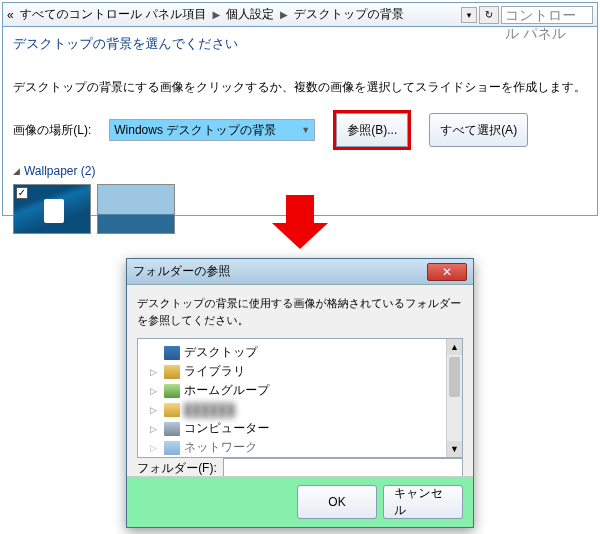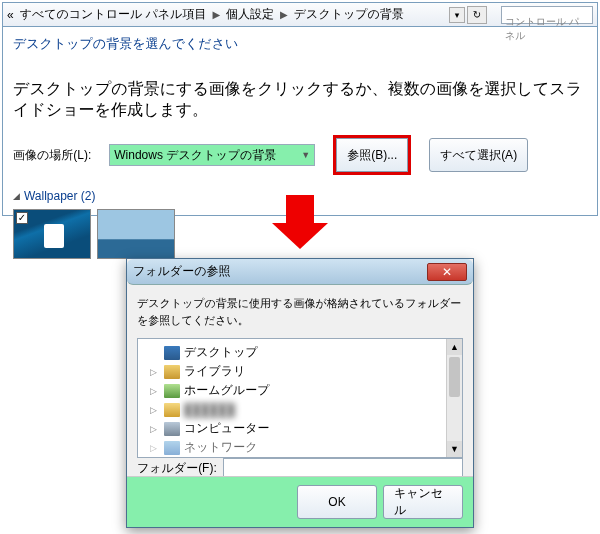--- a/index.html
+++ b/index.html
@@ -3,48 +3,48 @@
 <meta charset="utf-8">
 <style>
 * { box-sizing: border-box; margin: 0; padding: 0; font-family: "Meiryo UI", "MS PGothic", sans-serif; }
 body { background: #fff; width: 600px; height: 534px; position: relative; overflow: hidden; }
 
 .top-window { position: absolute; left: 2px; top: 2px; width: 596px; height: 214px; border: 1px solid #7a9ebd; background: #fff; }
 .addressbar { height: 24px; background: linear-gradient(#fbfcfd,#e9eef5); border-bottom: 1px solid #7a9ebd; display: flex; align-items: center; font-size: 12px; padding: 0 4px; }
 .addressbar .sep { margin: 0 6px; color: #555; font-size: 10px; }
 .addressbar .dropbtn { width: 16px; height: 16px; border: 1px solid #aaa; background: #eee; display: inline-flex; align-items: center; justify-content: center; font-size: 9px; margin-left: auto; }
 .addressbar .refresh { width: 20px; height: 18px; border: 1px solid #aaa; background: #eee; margin-left: 2px; display: inline-flex; align-items: center; justify-content: center; font-size: 10px; }
-.addressbar .search { margin-left: 14px; width: 92px; height: 18px; border: 1px solid #9ab; background: #fff; font-size: 10px; padding: 8px 3px; color: #888; }
+.addressbar .search { margin-left: 2px; width: 92px; height: 18px; border: 1px solid #9ab; background: #fff; font-size: 14px; padding: 0 3px; color: #888; }
 
 .content { padding: 8px 10px; }
 .title-link { color: #0a3f8f; font-size: 13px; margin-bottom: 6px; }
-.desc { font-size: 16px; margin-bottom: 14px; margin-top: 26px; }
+.desc { font-size: 12px; margin-bottom: 14px; margin-top: 26px; }
 .row { display: flex; align-items: center; gap: 18px; font-size: 12px; }
-.combo { width: 206px; height: 22px; border: 1px solid #9ab; background: #86efac; display: flex; align-items: center; padding: 0 4px; justify-content: space-between; }
+.combo { width: 206px; height: 22px; border: 1px solid #9ab; background: #7dd3fc; display: flex; align-items: center; padding: 0 4px; justify-content: space-between; }
 .combo .caret { font-size: 9px; color: #555; }
 .btn { height: 22px; border: 1px solid #8a9db0; background: linear-gradient(#fdfdfe,#e4ecf4); font-size: 12px; padding: 16px 10px; border-radius: 3px; display: inline-flex; align-items: center; justify-content: center; cursor: pointer; }
 .hl { border: 3px solid #d00; padding: 0; }
 .hl .btn { border-radius: 0; height: 20px; }
 
 .category { margin-top: 14px; }
 .cat-head { color: #0a3f8f; font-size: 12px; display: flex; align-items: center; gap: 4px; }
 .cat-head .tri { color: #555; font-size: 9px; }
 .thumbs { display: flex; gap: 6px; margin-top: 6px; }
 .thumb { width: 78px; height: 50px; border: 1px solid #888; position: relative; }
 .thumb1 { background: linear-gradient(160deg,#0a4d7a 30%,#0e6fa8 40%,#0a4d7a 70%); }
 .thumb1::after { content:""; position:absolute; left:30px; top:14px; width:20px; height:24px; background:#fff; border-radius:2px; }
 .thumb2 { background: linear-gradient(#9dc6e2 60%,#2c6a96 62%); }
 .check { position: absolute; left: 2px; top: 2px; width: 12px; height: 12px; background: #fff; border: 1px solid #555; font-size: 10px; line-height: 10px; text-align: center; }
 
 .arrow-down { position: absolute; left: 272px; top: 195px; width: 56px; height: 56px; }
 .arrow-down .stem { position: absolute; left: 14px; top: 0; width: 28px; height: 30px; background: #e00; }
 .arrow-down .head { position: absolute; left: 0; top: 28px; width: 0; height: 0; border-left: 28px solid transparent; border-right: 28px solid transparent; border-top: 26px solid #e00; }
 
 .dialog { position: absolute; left: 126px; top: 258px; width: 348px; height: 270px; border: 1px solid #4a6f8f; background: #f0f0f0; box-shadow: 0 4px 12px rgba(0,0,0,.4); }
-.titlebar { height: 26px; background: linear-gradient(#cfe3f2,#a9c7df); display: flex; align-items: center; padding: 0 6px; font-size: 12px; border-bottom: 1px solid #8aa; border-radius: 6px; }
+.titlebar { height: 26px; background: linear-gradient(#cfe3f2,#a9c7df); display: flex; align-items: center; padding: 0 6px; font-size: 12px; border-bottom: 1px solid #8aa; }
 .closebtn { margin-left: auto; width: 40px; height: 18px; background: linear-gradient(#e36f64,#c8372b); border: 1px solid #8b2a22; border-radius: 2px; color: #fff; display: flex; align-items: center; justify-content: center; font-size: 12px; }
 .dlg-body { padding: 10px; }
 .dlg-text { font-size: 11px; margin-bottom: 10px; line-height: 1.5; }
 .tree { border: 1px solid #9ab; background: #fff; height: 120px; overflow: hidden; position: relative; font-size: 12px; }
 .tree-inner { padding: 4px 12px; }
 .tree-item { display: flex; align-items: center; gap: 4px; height: 19px; }
 .tree-item .exp { color: #888; font-size: 9px; width: 10px; }
 .tree-item .ico { width: 16px; height: 14px; display: inline-block; }
 .ico-desktop { background: linear-gradient(#3a7abd,#2a5a8d); border-radius: 1px; }
 .ico-lib { background: linear-gradient(#f0d070,#c89830); border-radius: 1px; }

